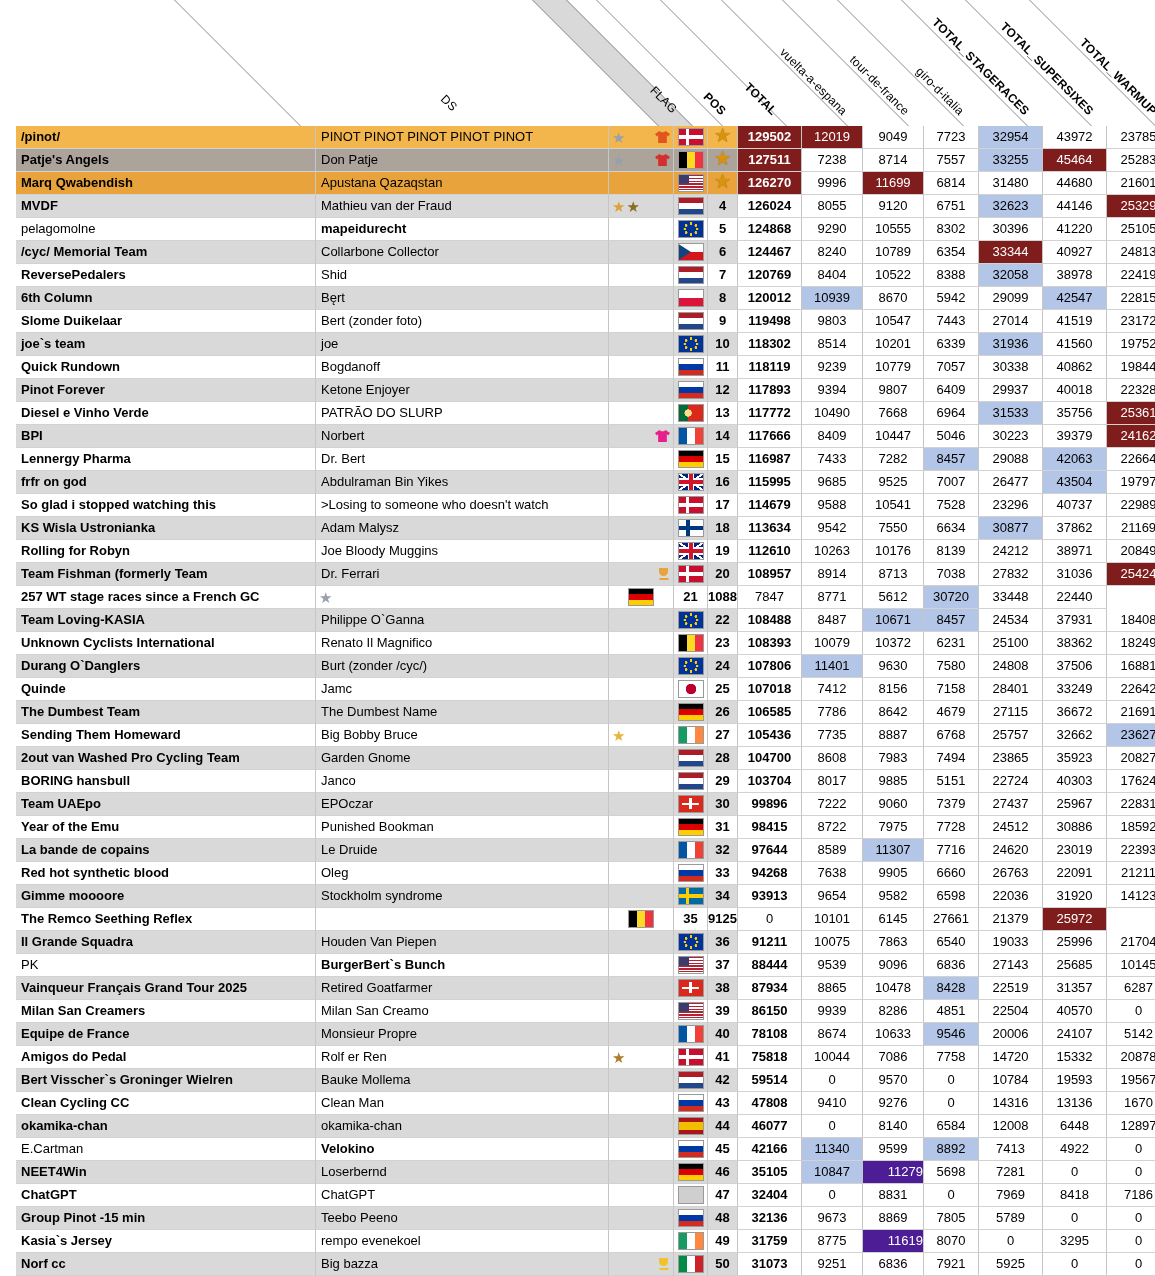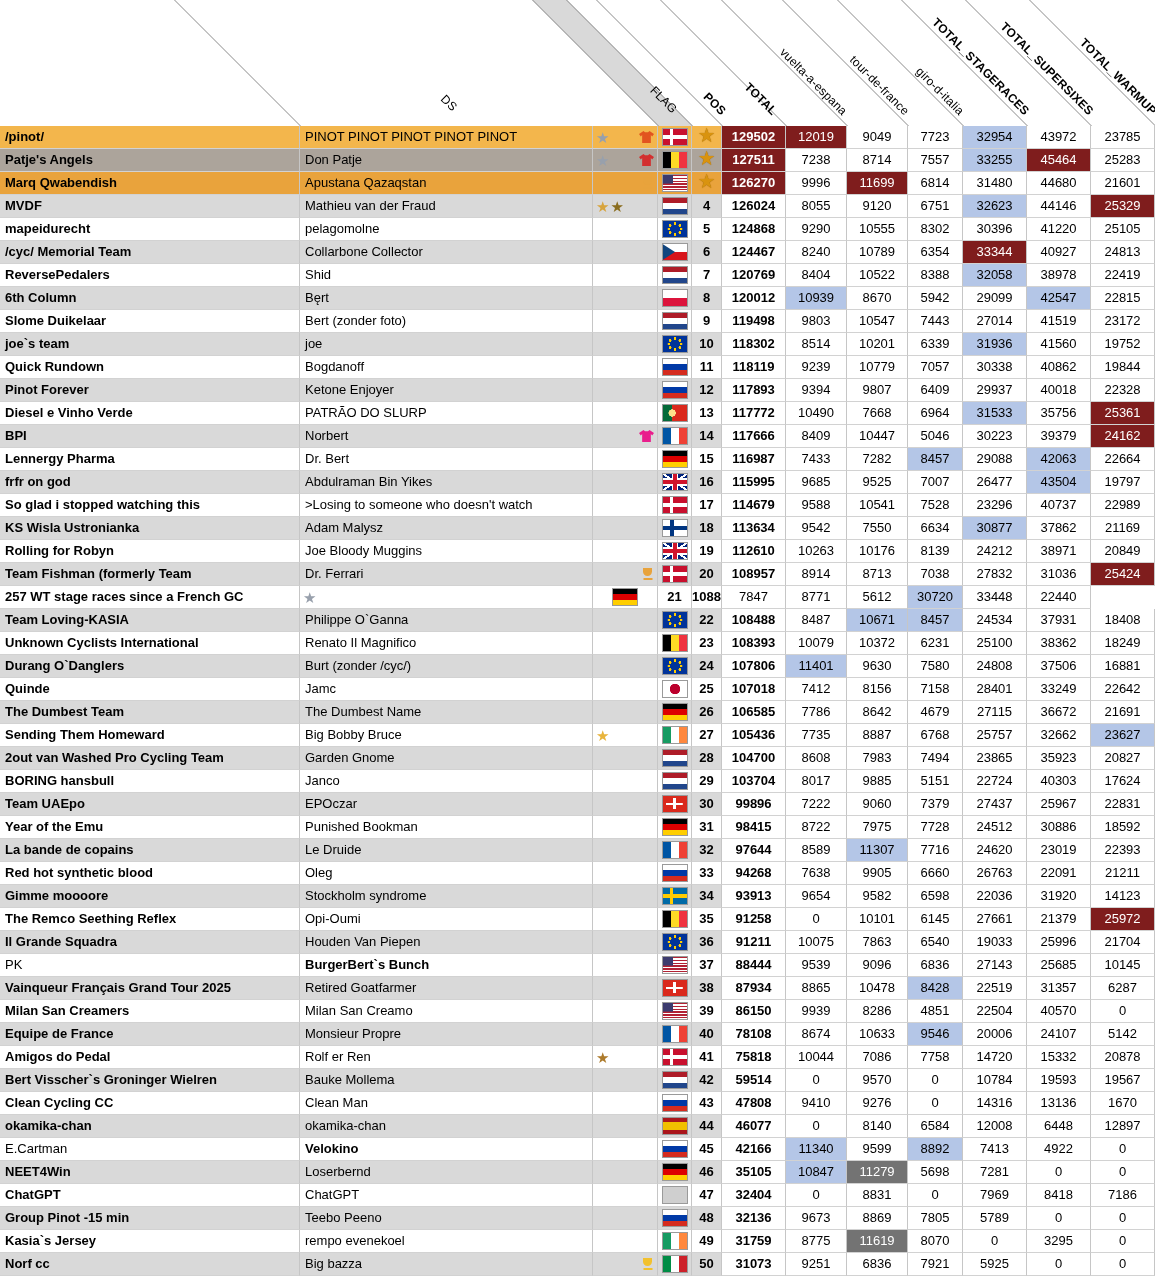--- a/index.html
+++ b/index.html
@@ -7,39 +7,39 @@
          font-family:"Liberation Sans",sans-serif;color:#000;}
   
   #header{position:absolute;left:0;top:0;width:1155px;height:126px;background:#fff;overflow:hidden;}
   .hcell{position:absolute;bottom:0;height:126px;border-left:1px solid #8c8c8c;
          transform:skewX(45deg);transform-origin:0 100%;}
   .hcell.gray{background:#d9d9d9;}
   .lab{position:absolute;bottom:8px;white-space:nowrap;font-size:12px;
        transform:rotate(45deg);transform-origin:100% 100%;letter-spacing:.2px;}
   .lab.b{font-weight:bold;}
   
-  #rows{position:absolute;left:0;top:126px;width:1046px;}
+  #rows{position:absolute;left:16px;top:126px;width:1046px;}
   .row{display:grid;grid-template-columns:300px 293px 65px 34px 30px 64px 61px 61px 55px 64px 64px 64px;
        height:23px;}
   .c{box-sizing:border-box;border-right:1px solid #c6c6c6;border-bottom:1px solid #d2d2d2;
      height:23px;line-height:22px;font-size:13px;overflow:hidden;white-space:nowrap;background:#fff;}
   .c.team{font-weight:bold;padding-left:5px;}
   .c.ds{padding-left:5px;}
   .c.icons{display:flex;align-items:center;justify-content:space-between;padding:0 3px;}
   .ic-left,.ic-right{display:flex;align-items:center;gap:1px;}
   .c.flagc{display:flex;align-items:center;justify-content:center;}
   .c.pos{text-align:center;font-weight:bold;}
   .c.num{text-align:center;}
   .c.total{font-weight:bold;}
   .row.stripe .c:nth-child(-n+5){background:#d9d9d9;}
   .row.top1 .c:nth-child(-n+5){background:#F3B64C;}
   .row.top2 .c:nth-child(-n+5){background:#ACA49B;}
   .row.top3 .c:nth-child(-n+5){background:#E9A33C;}
   .c.hl-d{background:#7f1d1d;color:#fff;}
-  .c.hl-m{background:#737373;color:#fff;}
+  .c.hl-m{background:#4c1d95;color:#fff;text-align:right;}
   .c.hl-l{background:#b4c6e7;color:#000;}
   
   .icon-star{font-size:15px;line-height:1;display:inline-block;}
   .pos-star{color:#D9930F;font-size:17px;line-height:1;display:inline-block;text-shadow:0 0 1px #8a5a00;}
   .icon-trophy{position:relative;width:13px;height:14px;display:inline-block;}
   .icon-trophy::before{content:"";position:absolute;left:2px;right:2px;top:1px;height:8px;
       background:var(--c);border-radius:0 0 6px 6px;}
   .icon-trophy::after{content:"";position:absolute;left:50%;transform:translateX(-50%);bottom:1px;
       width:9px;height:2px;background:var(--c);box-shadow:0 -2px 0 -3px var(--c);}
   .icon-shirt{width:15px;height:12px;display:inline-block;
@@ -208,22 +208,22 @@
         <div class="c pos">4</div>
         <div class="c num total">126024</div>
         <div class="c num">8055</div>
         <div class="c num">9120</div>
         <div class="c num">6751</div>
         <div class="c num hl-l">32623</div>
         <div class="c num">44146</div>
         <div class="c num hl-d">25329</div>
       </div>
       <div class="row">
+        <div class="c ds">pelagomolne</div>
         <div class="c team">mapeidurecht</div>
-        <div class="c ds">pelagomolne</div>
         <div class="c icons">
           <span class="ic-left"></span>
           <span class="ic-right"></span>
         </div>
         <div class="c flagc">
           <span class="flag eu"></span>
         </div>
         <div class="c pos">5</div>
         <div class="c num total">124868</div>
         <div class="c num">9290</div>
@@ -786,21 +786,20 @@
         <div class="c num total">93913</div>
         <div class="c num">9654</div>
         <div class="c num">9582</div>
         <div class="c num">6598</div>
         <div class="c num">22036</div>
         <div class="c num">31920</div>
         <div class="c num">14123</div>
       </div>
       <div class="row">
         <div class="c team">The Remco Seething Reflex</div>
-        <div class="c ds">Opi-Oumi</div>
         <div class="c icons">
           <span class="ic-left"></span>
           <span class="ic-right"></span>
         </div>
         <div class="c flagc">
           <span class="flag be"></span>
         </div>
         <div class="c pos">35</div>
         <div class="c num total">91258</div>
         <div class="c num">0</div>

